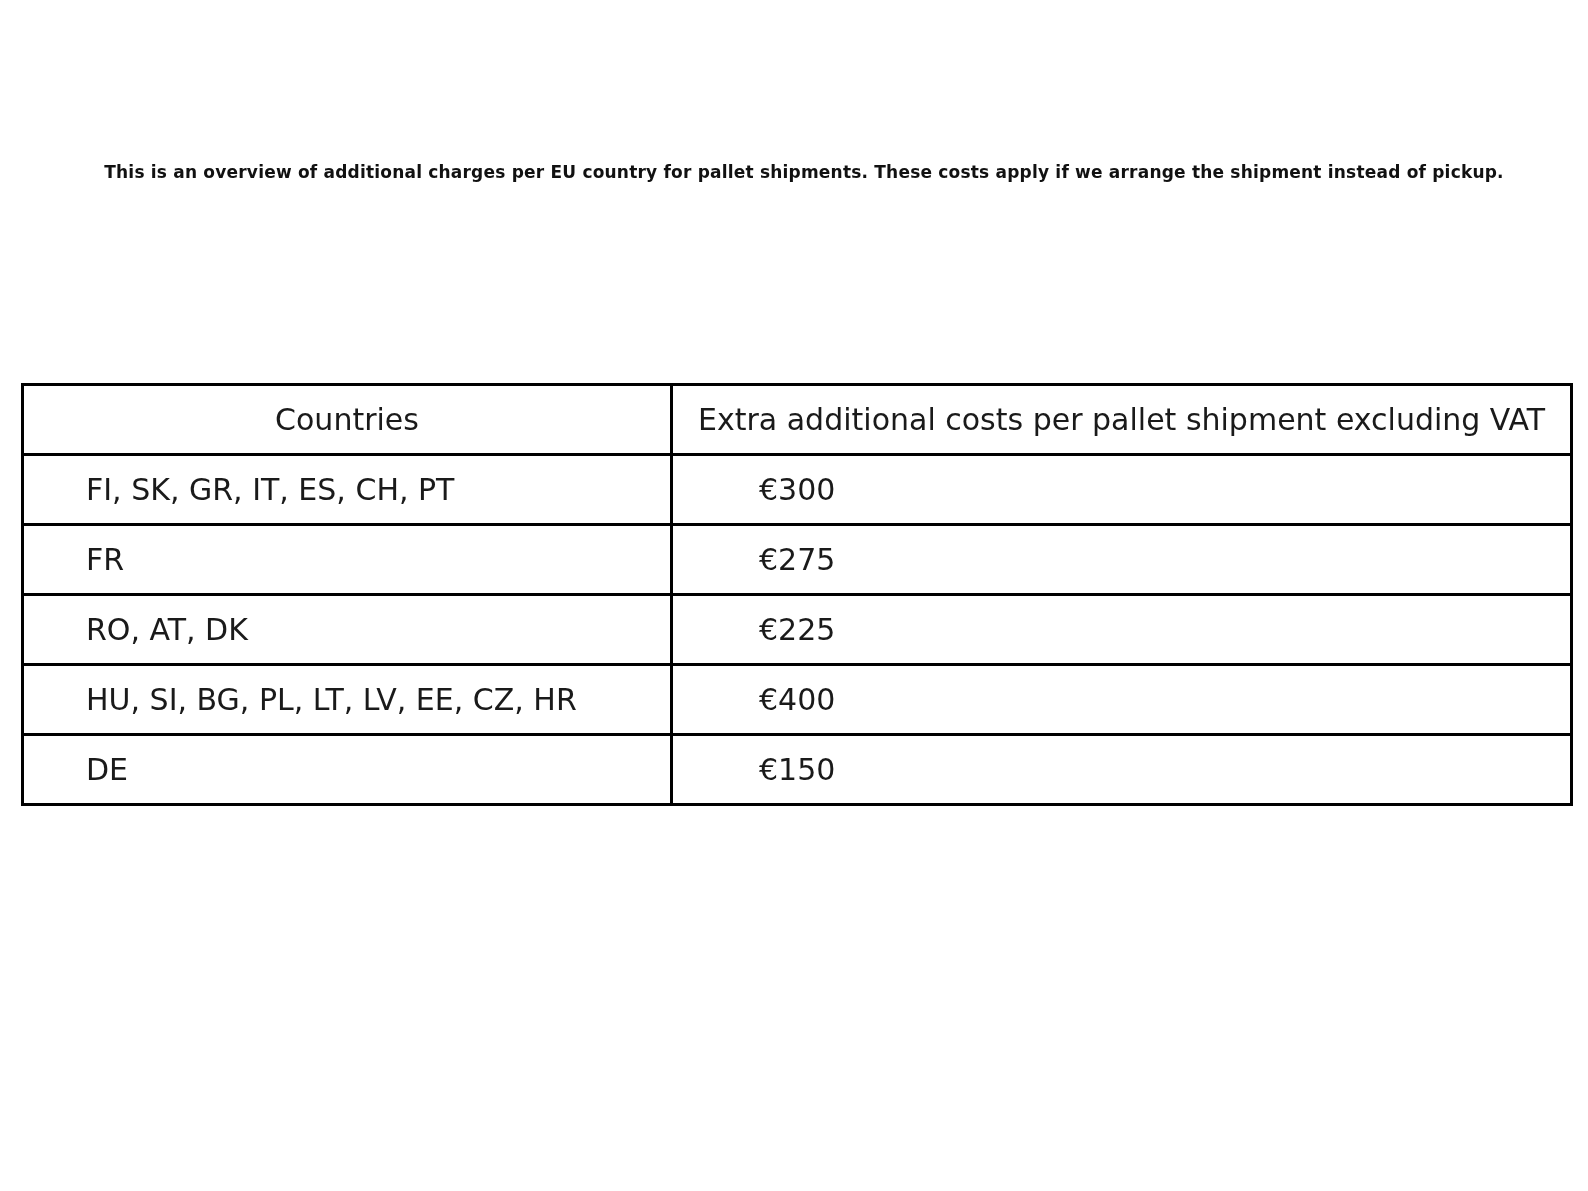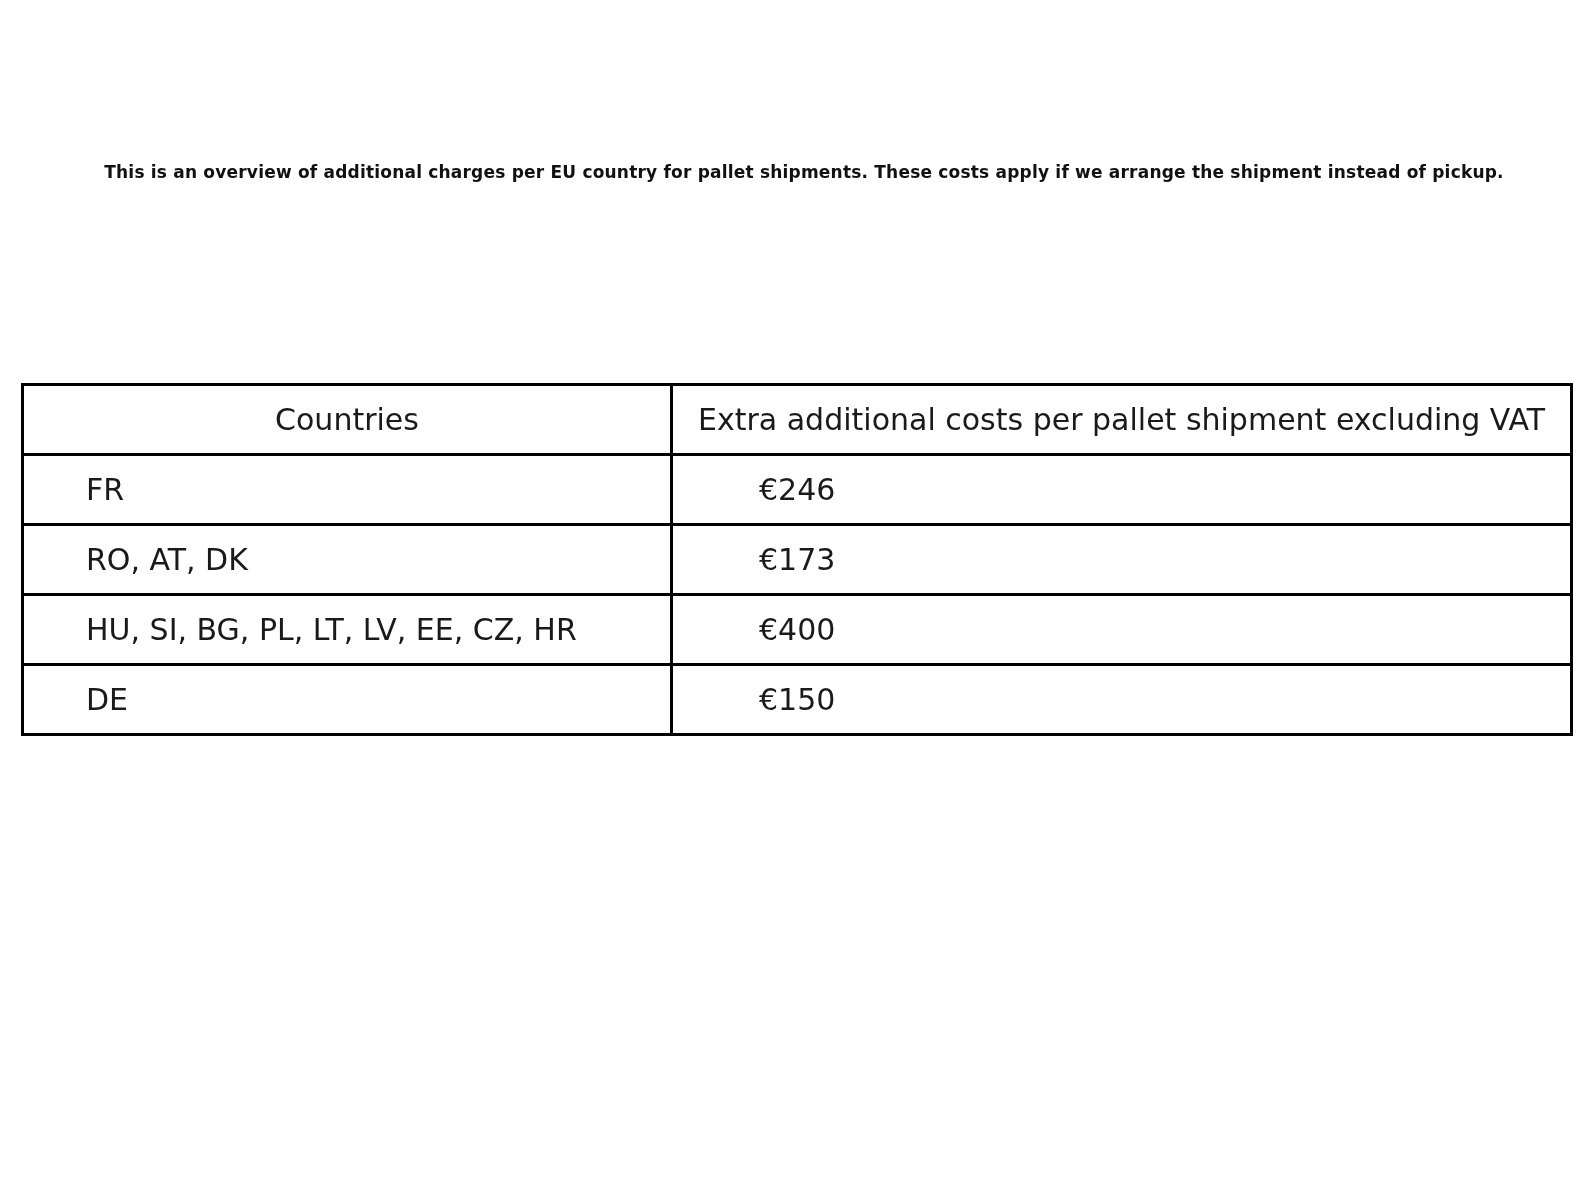--- a/index.html
+++ b/index.html
@@ -71,26 +71,30 @@
     <col class="col-cost">
   </colgroup>
   <thead>
     <tr>
       <th>Countries</th>
       <th>Extra additional costs per pallet shipment excluding VAT</th>
     </tr>
   </thead>
   <tbody>
     <tr>
+      <td class="cell-countries">FI, SK, GR, IT, ES, CH, PT</td>
+      <td class="cell-cost">€300</td>
+    </tr>
+    <tr>
       <td class="cell-countries">FR</td>
-      <td class="cell-cost">€246</td>
+      <td class="cell-cost">€275</td>
     </tr>
     <tr>
       <td class="cell-countries">RO, AT, DK</td>
-      <td class="cell-cost">€173</td>
+      <td class="cell-cost">€225</td>
     </tr>
     <tr>
       <td class="cell-countries">HU, SI, BG, PL, LT, LV, EE, CZ, HR</td>
       <td class="cell-cost">€400</td>
     </tr>
     <tr>
       <td class="cell-countries">DE</td>
       <td class="cell-cost">€150</td>
     </tr>
   </tbody>

